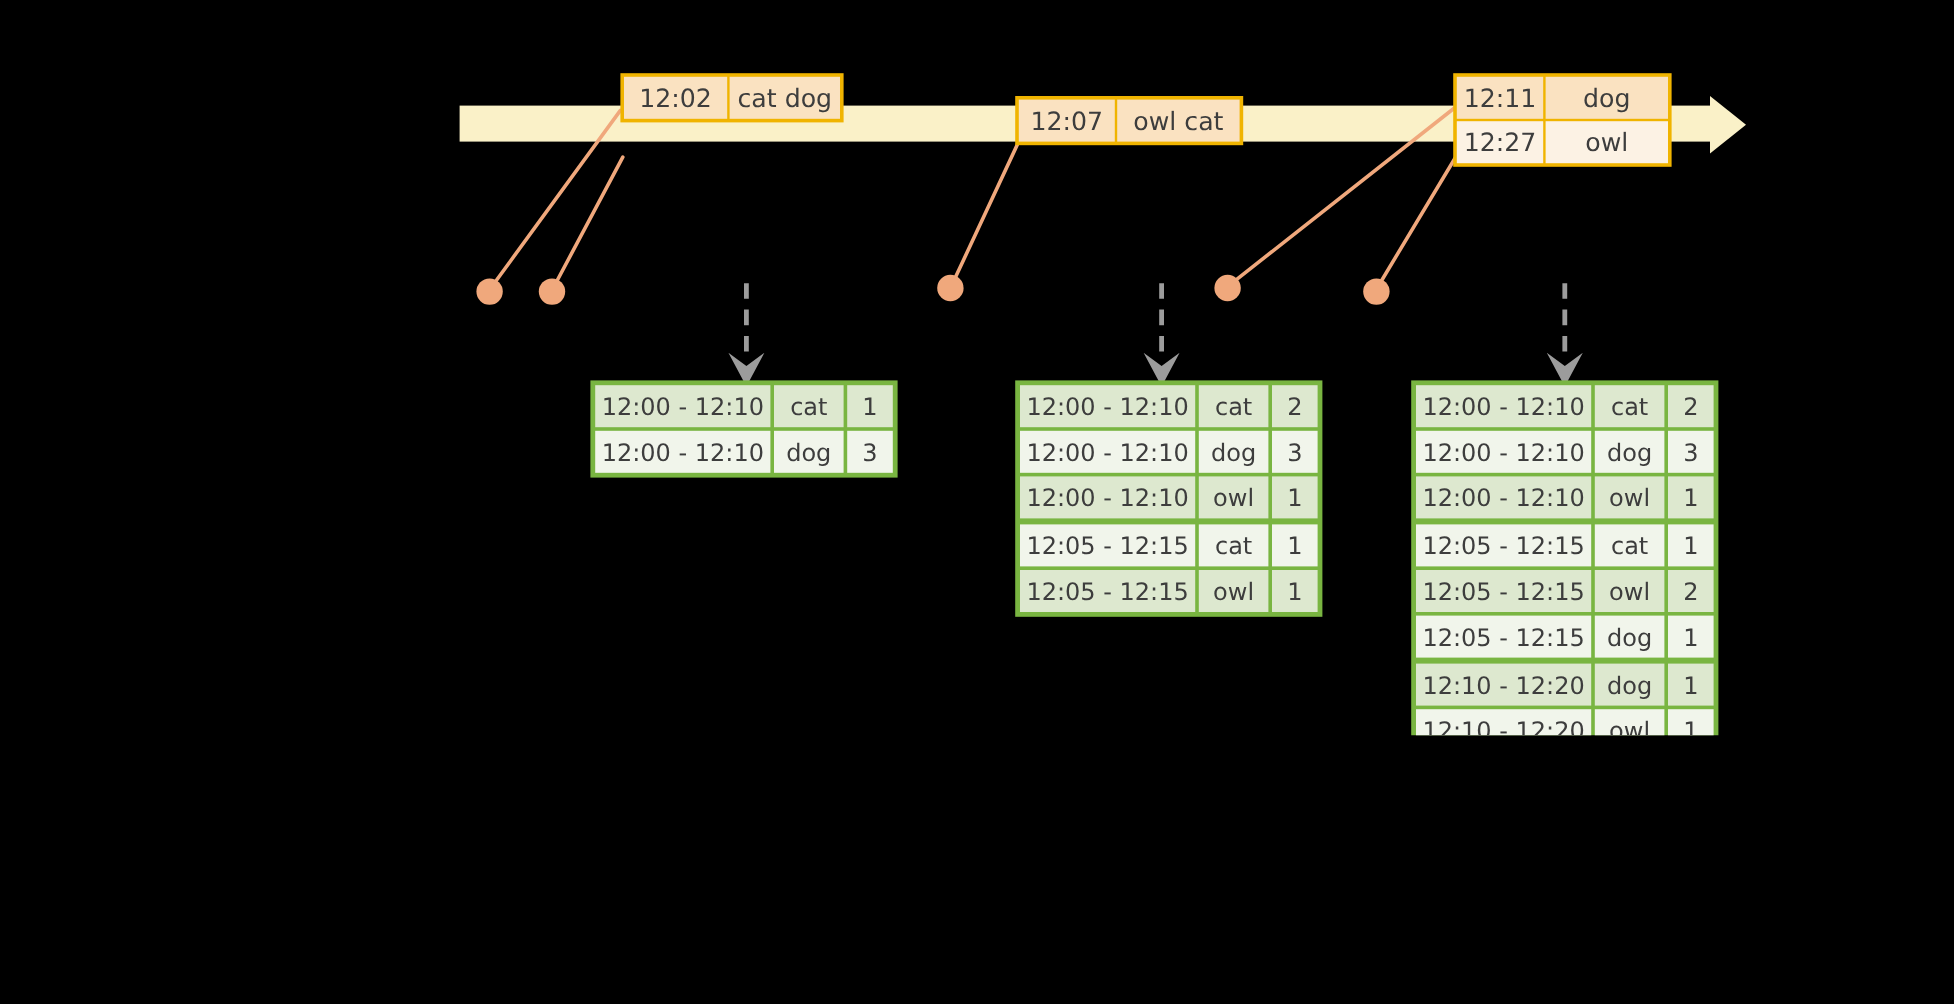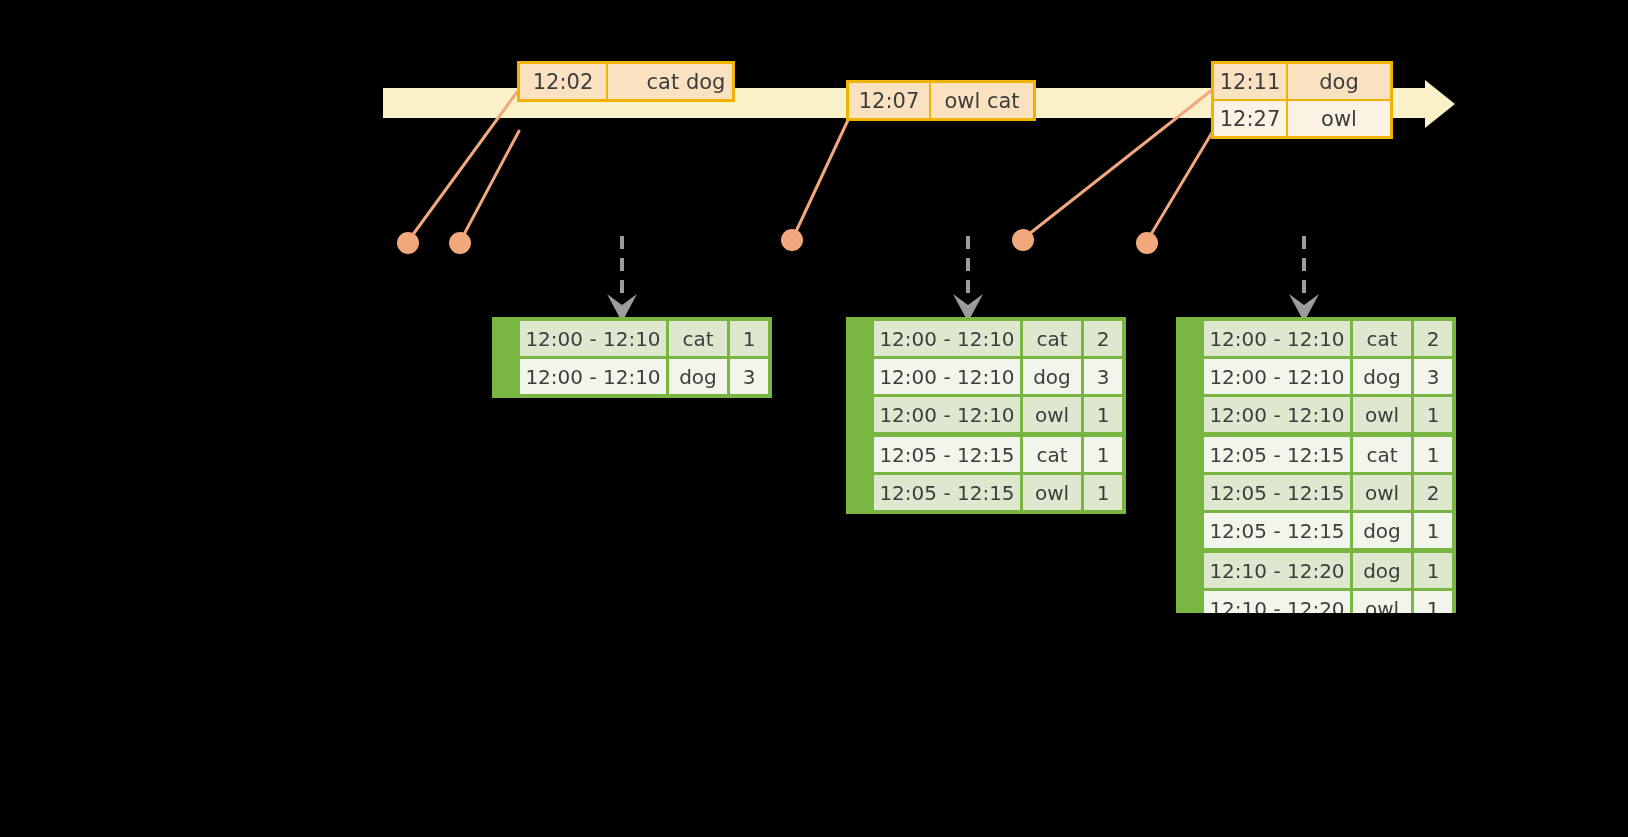--- a/index.html
+++ b/index.html
@@ -40,41 +40,40 @@
     display: flex;
     align-items: center;
     justify-content: center;
     font-size: 21px;
     color: #3D3D3D;
   }
   .ev-row:nth-child(odd) .cell { background: #FAE2C1; }
   .ev-row:nth-child(even) .cell { background: #FCF2E4; }
   #event-table-1 { left: 517px; top: 61px; }
   #event-table-1 .time  { width: 86px; }
-  #event-table-1 .words { width: 92px; padding-left: 32px; }
+  #event-table-1 .words { width: 92px; }
   #event-table-2 { left: 846px; top: 80px; align-items: center; }
   #event-table-2 .time  { width: 80px; }
   #event-table-2 .words { width: 102px; }
   #event-table-3 { left: 1211px; top: 61px; text-align: center; }
   #event-table-3 .time  { width: 72px; }
   #event-table-3 .words { width: 102px; }
   
   .g-table {
     position: absolute;
     z-index: 2;
     background: #79B541;
     padding: 4px;
     display: flex;
     flex-direction: column;
   }
   .g-row {
     display: flex;
     gap: 3px;
     height: 35px;
-    margin-left: 24px;
   }
   .g-row + .g-row { margin-top: 3px; }
   .g-row.group-end { margin-bottom: 2px; }
   .g-row .cell {
     display: flex;
     align-items: center;
     justify-content: center;
     font-size: 20px;
     color: #3D3D3D;
   }

